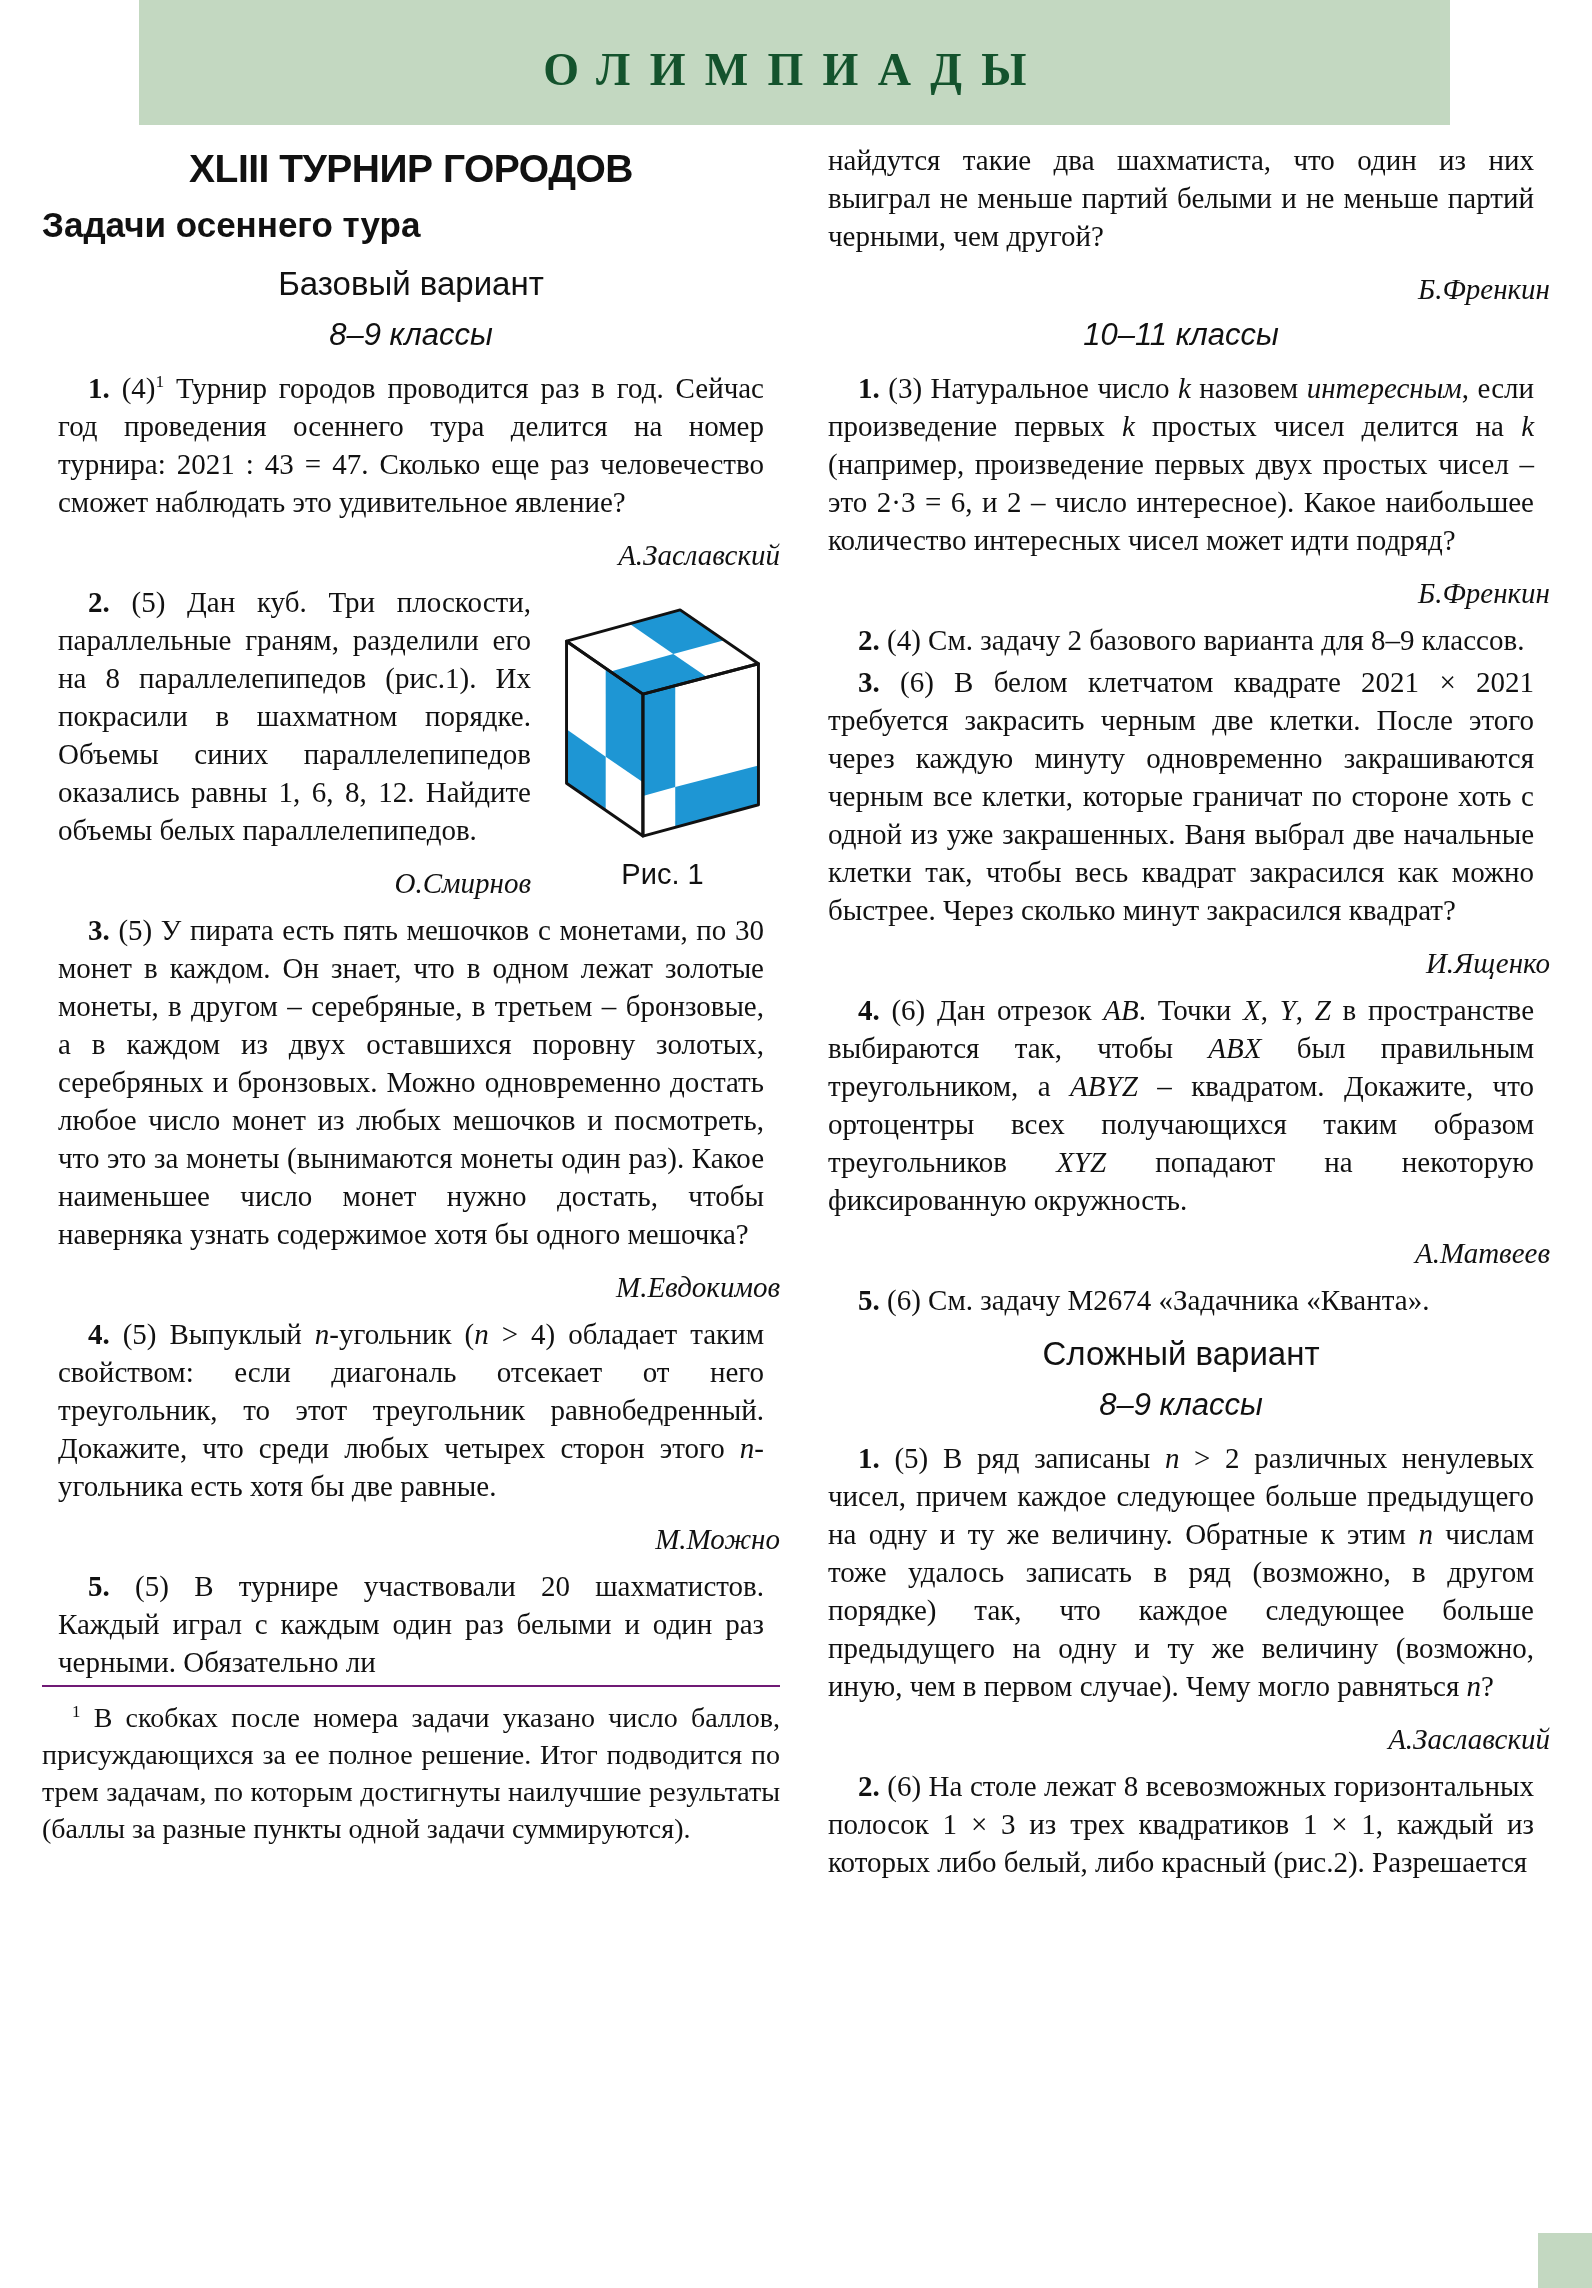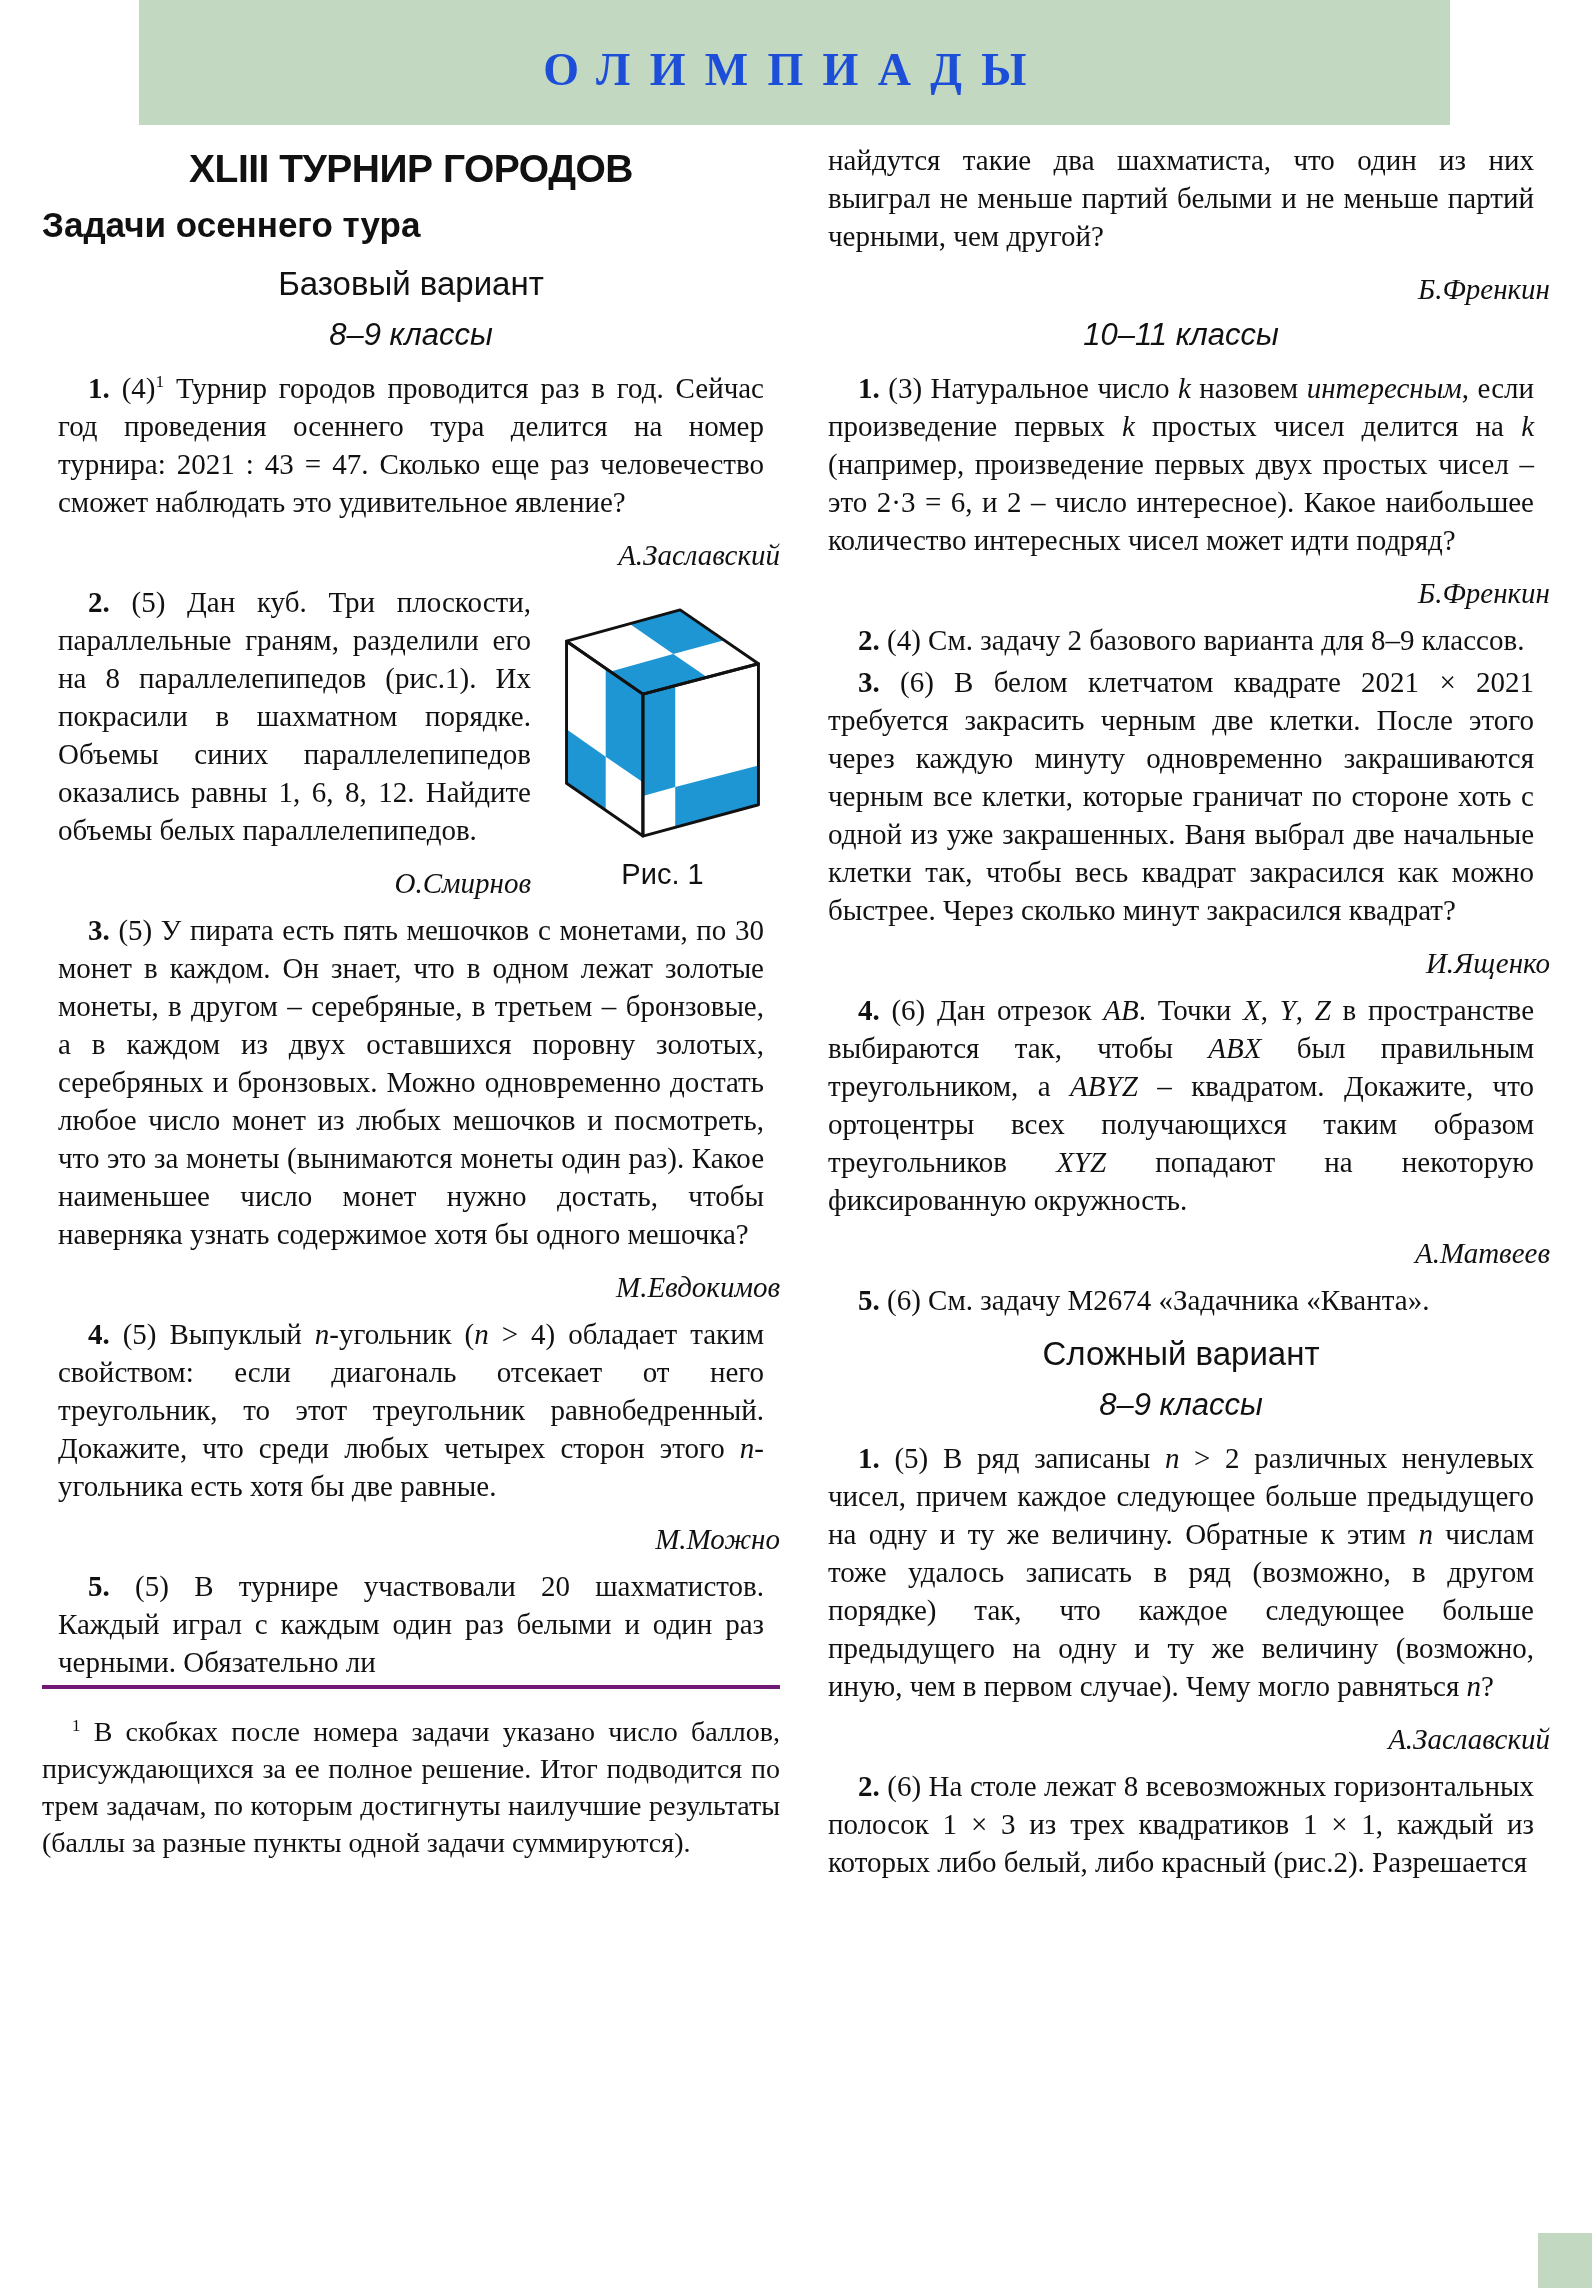--- a/index.html
+++ b/index.html
@@ -10,21 +10,21 @@
   }
   
   .banner {
     position:absolute; left:139px; top:0; width:1311px; height:125px;
     background:var(--banner-green,#c3d8c1);
     display:flex; align-items:center; justify-content:center;
   }
   .banner-title {
     font-family:"Liberation Serif", serif;
     font-weight:700; font-size:46px; letter-spacing:0.42em;
-    padding-top:14px; color:#1d4ed8;
+    padding-top:14px; color:#14532d;
   }
   
   .col { position:absolute; top:141px; width:738px; }
   .col-left  { left:42px; }
   .col-right { left:812px; }
 
   .article-title {
     font-family:"Liberation Sans", sans-serif; font-weight:700;
     font-size:39px; text-align:center; margin:6px 0 14px; letter-spacing:-0.5px;
   }
@@ -58,21 +58,21 @@
     float:right; width:235px; margin:6px 0 6px 14px; text-align:center;
   }
   .figure svg { display:block; margin:0 auto; }
   .figure-caption {
     font-family:"Liberation Sans", sans-serif; 
     font-size:29px; margin-top:4px; text-align:center;
   }
 
   
   .footnote {
-    border-top:4px solid #701a75; padding-top:24px;
+    border-top:2px solid #701a75; padding-top:12px;
   }
   .footnote p {
     font-size:28px; line-height:37px; text-align:justify;
     text-indent:30px; margin:0;
   }
 
   
   .corner-marker {
     position:absolute; left:1538px; top:2233px; width:54px; height:56px;
     background:var(--banner-green,#c3d8c1);

